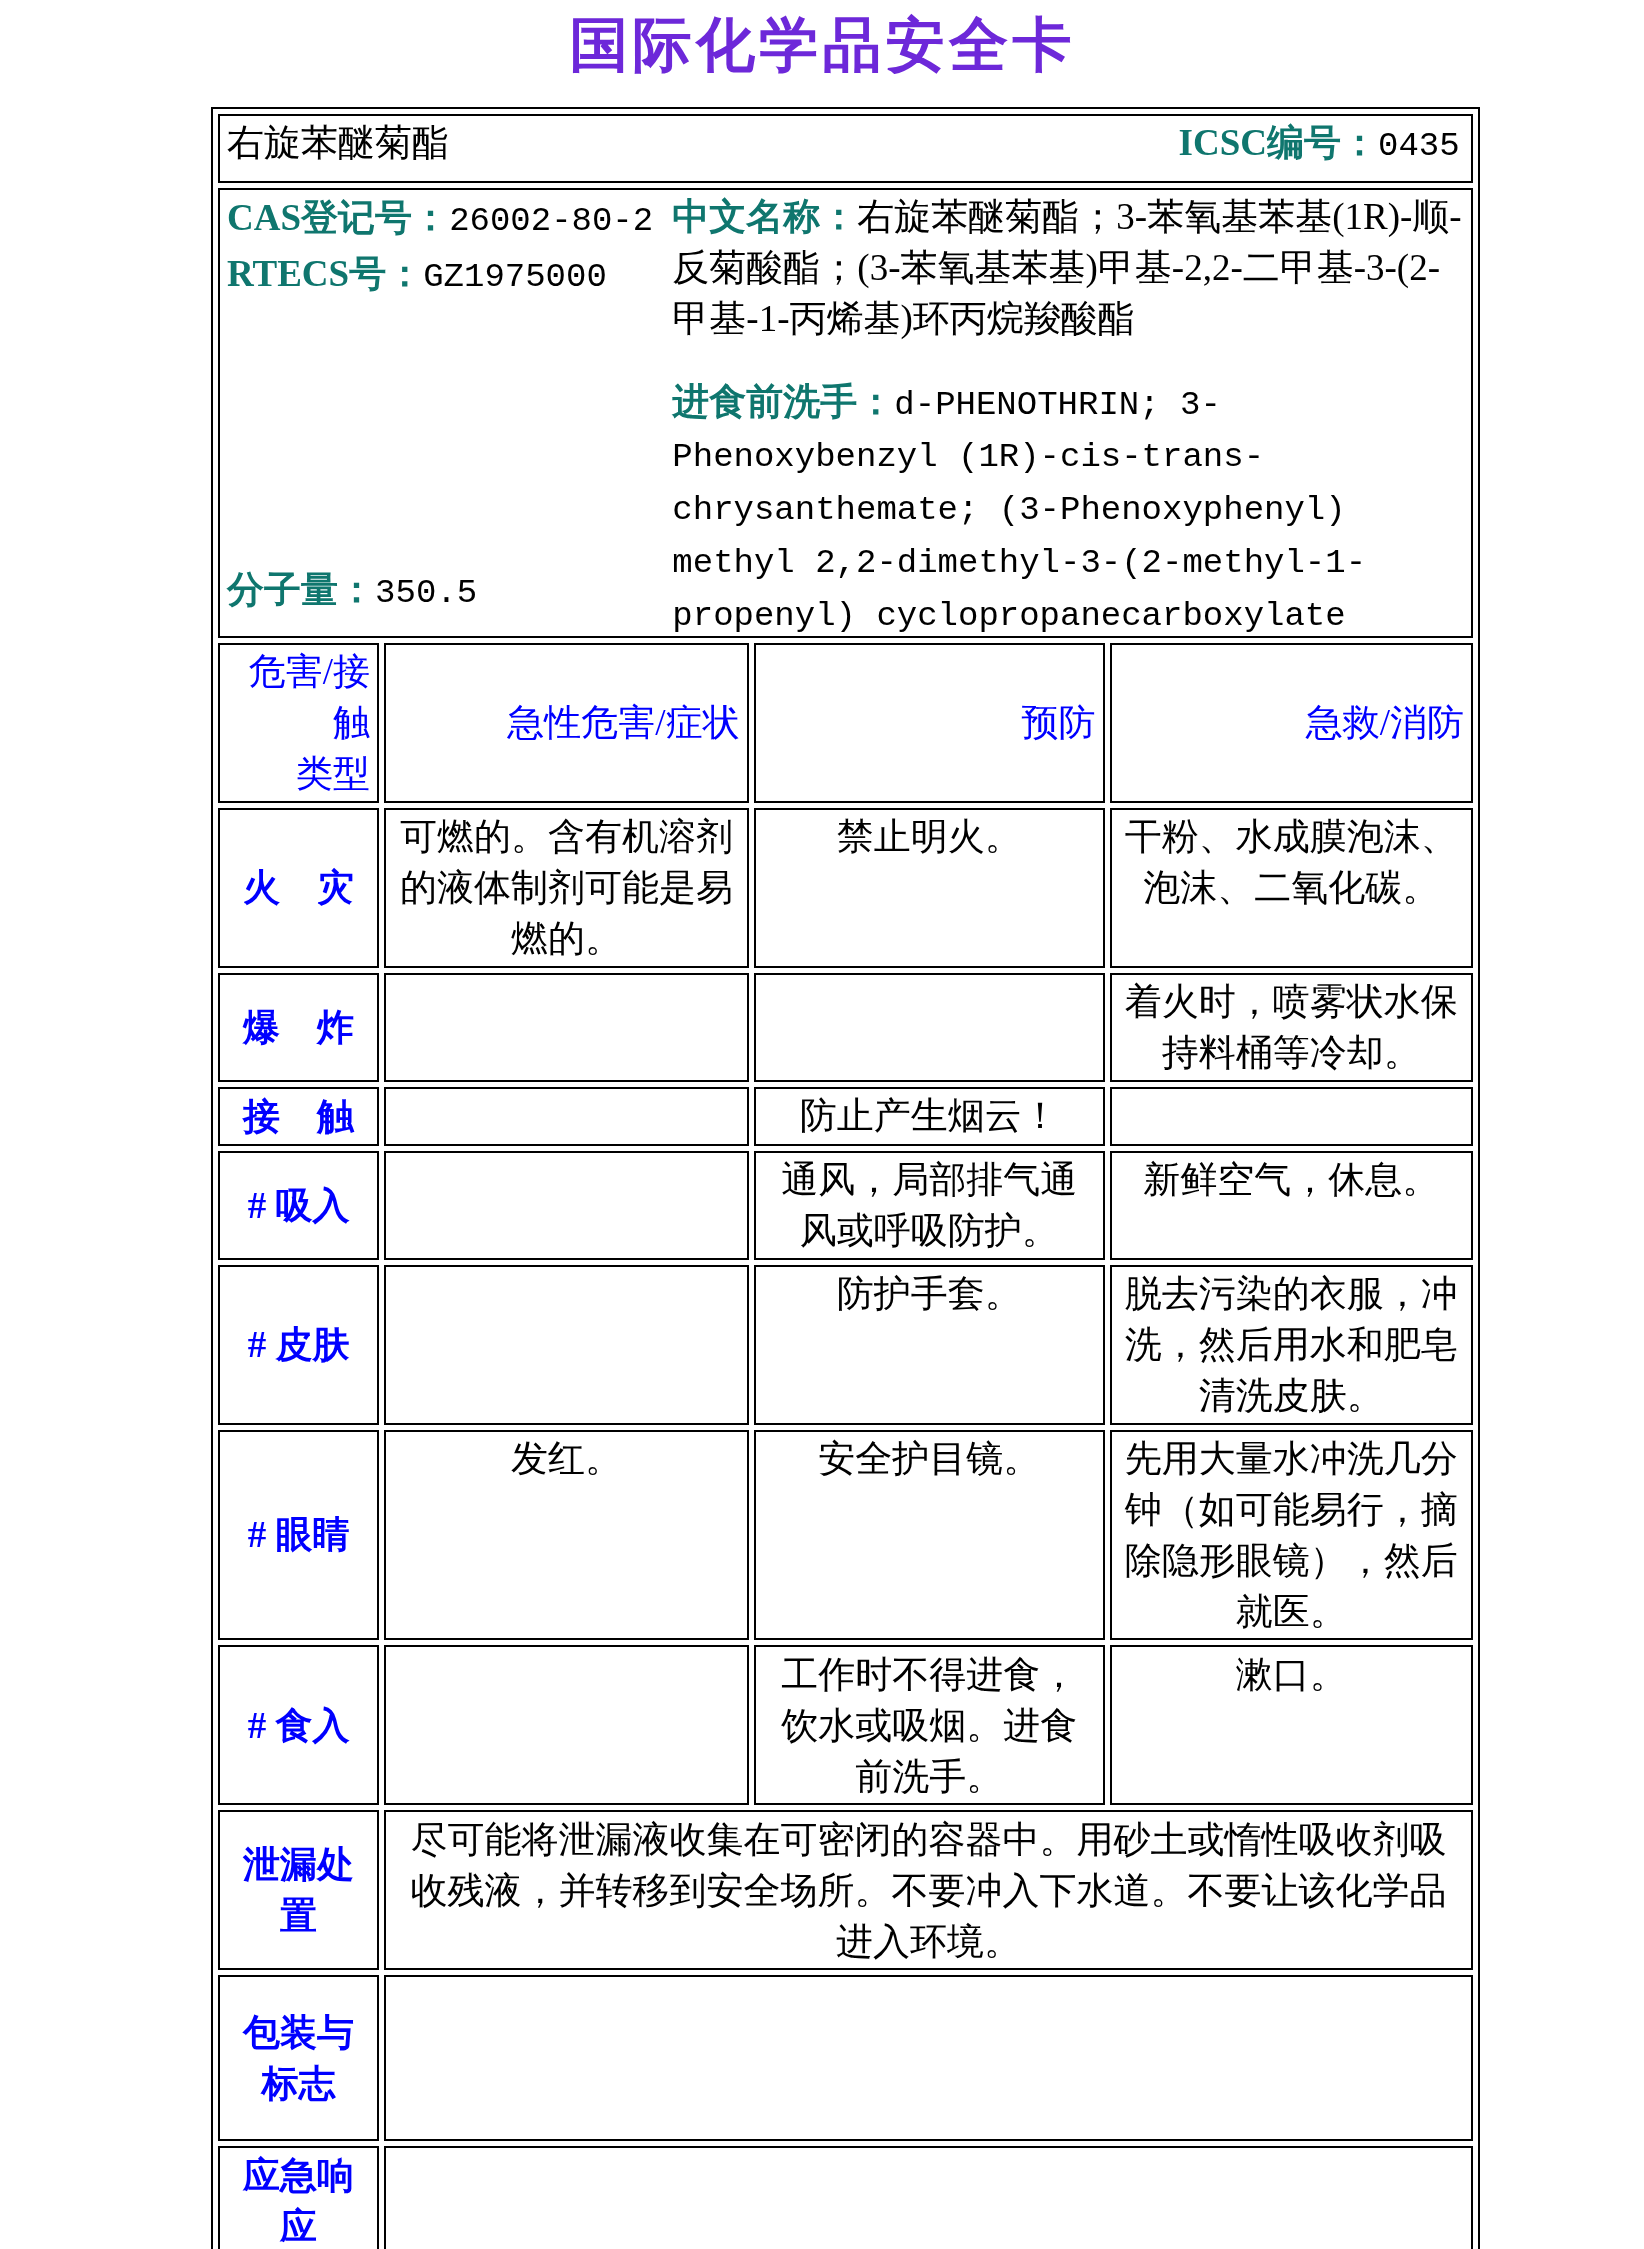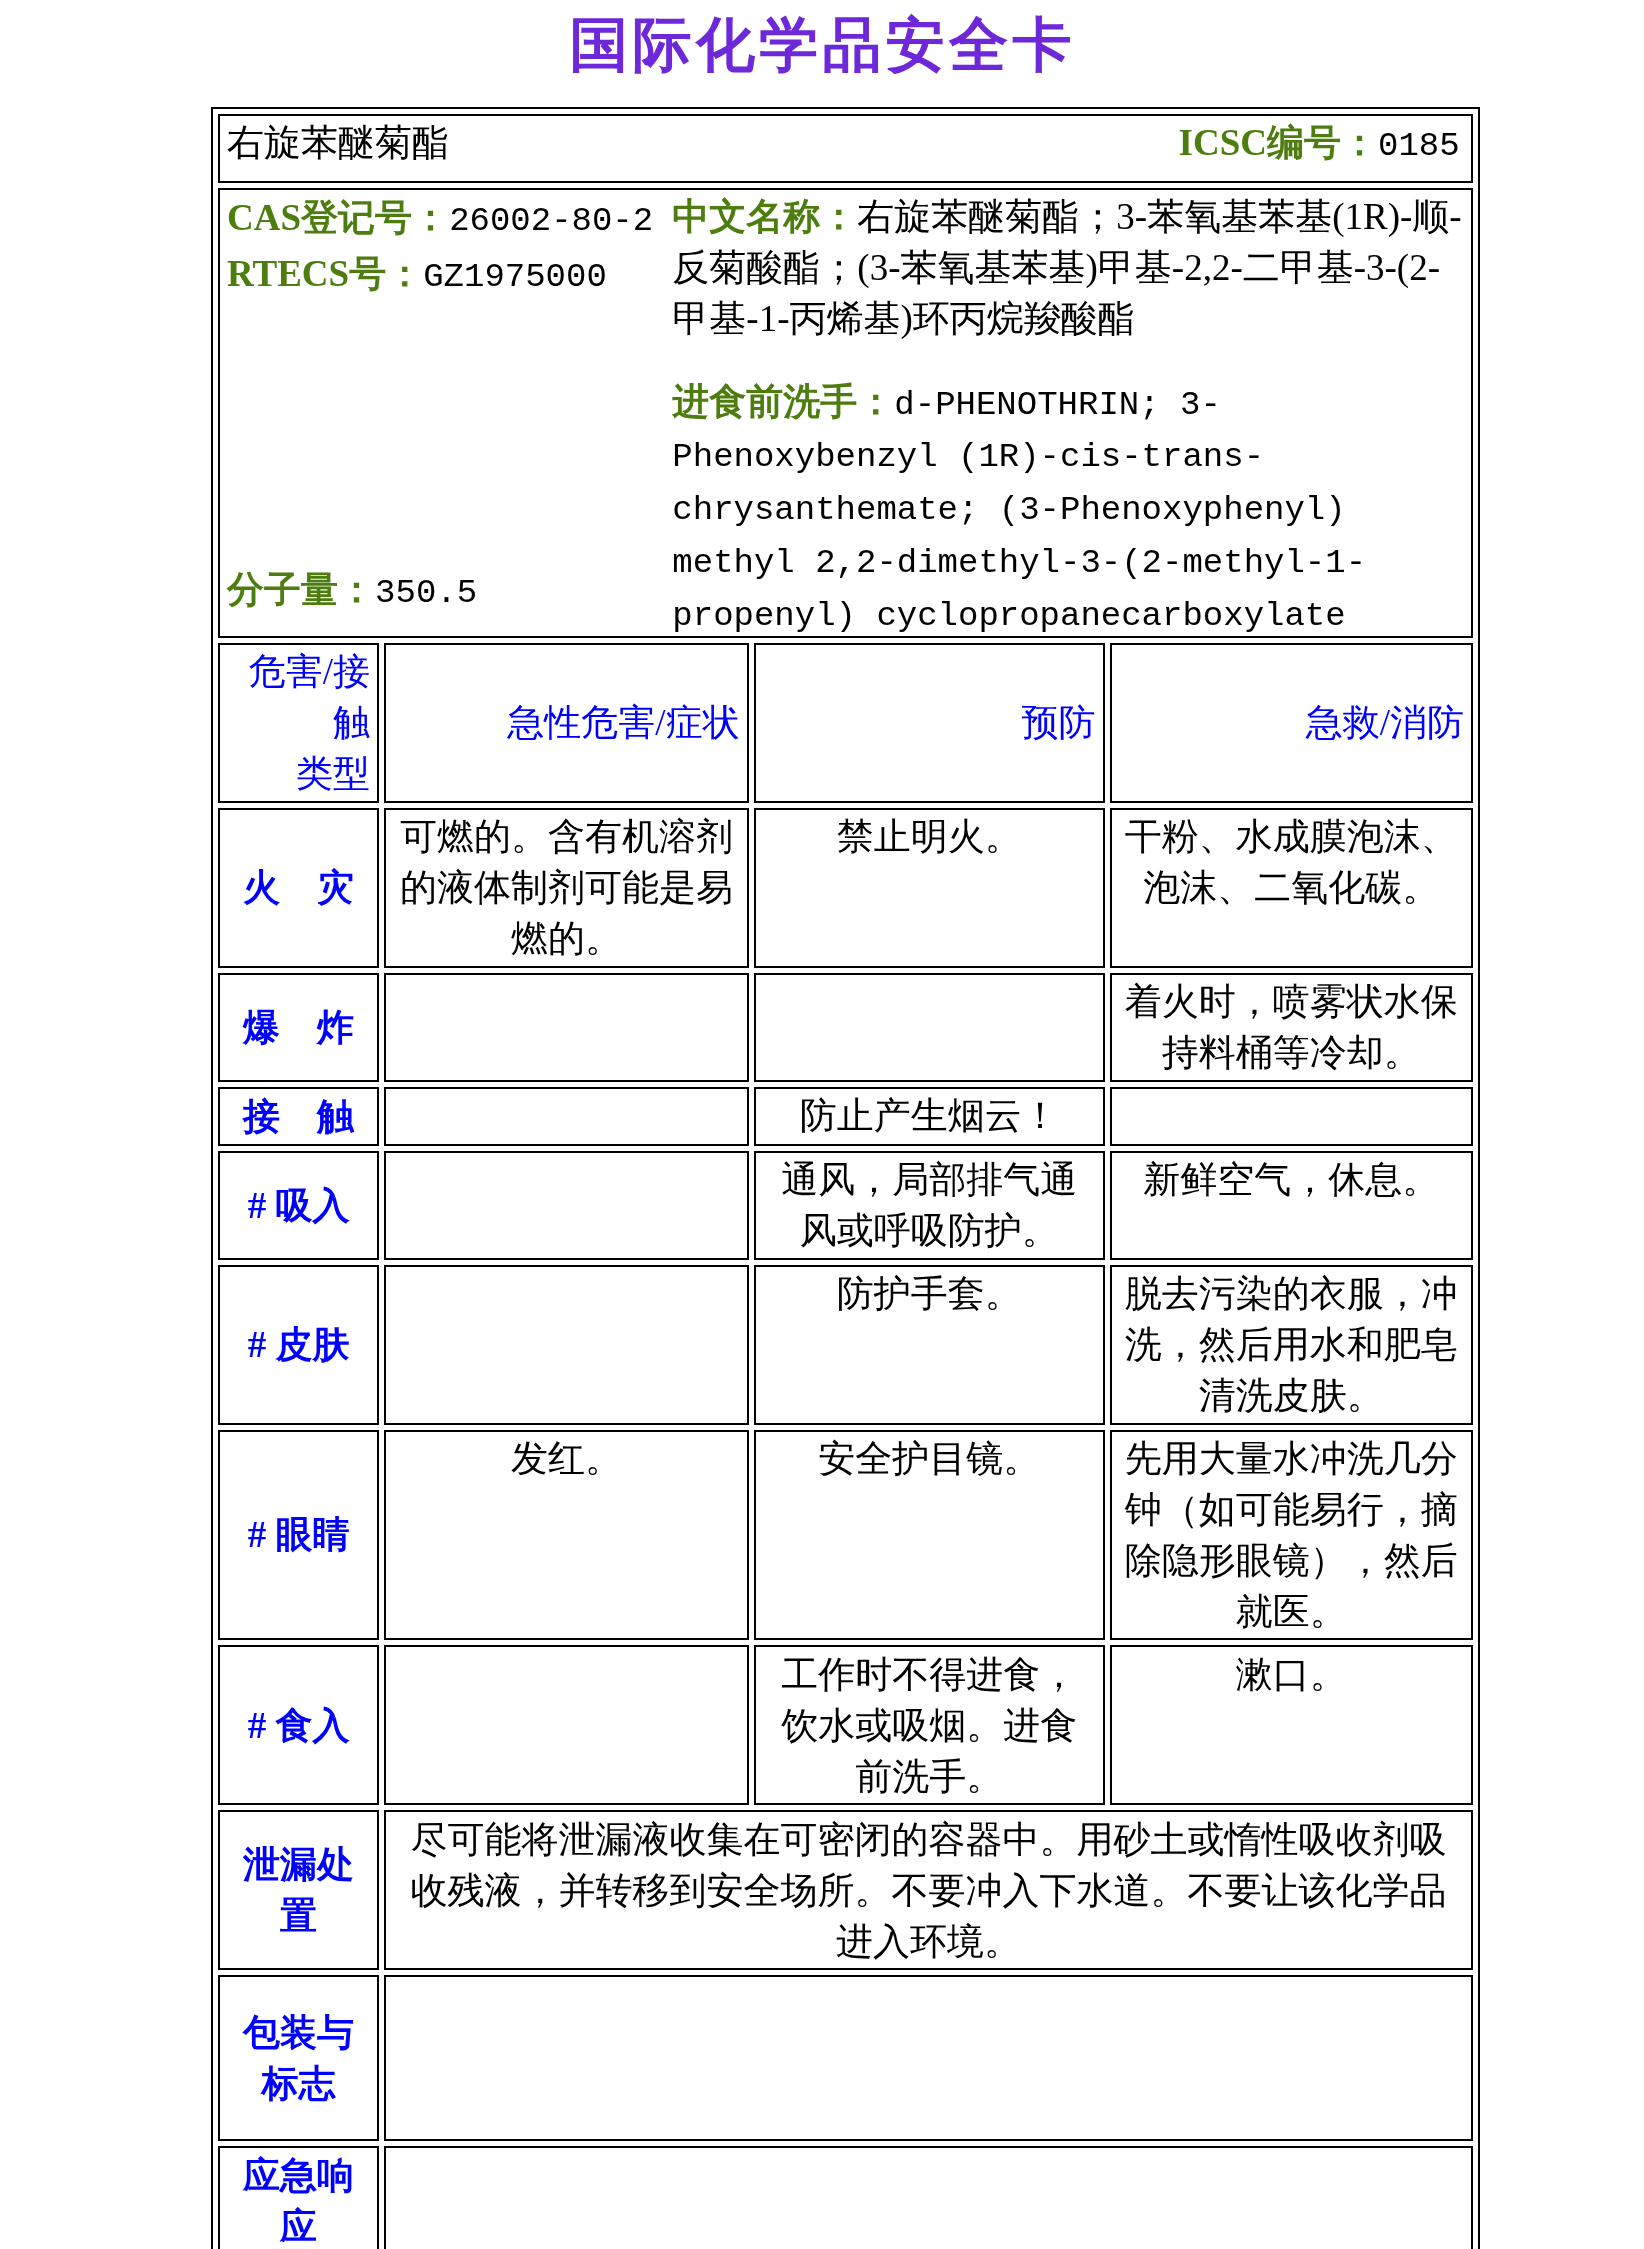--- a/index.html
+++ b/index.html
@@ -38,21 +38,21 @@
   td{
     border:2.9px solid #000;
     box-sizing:border-box;
     padding:1.4px 7.1px;
     vertical-align:top;
     font-size:37px;
     line-height:1.38;
     word-break:break-word;
     overflow:hidden;
   }
-  .lbl{color:#4d7c0f;font-weight:bold;}
+  .lbl{color:#0f766e;font-weight:bold;}
   .mono{font-family:"Liberation Mono","DejaVu Sans Mono",monospace;font-size:34px;}
   .label-cell{
     color:#0000ff;
     font-weight:bold;
     text-align:center;
     vertical-align:middle;
     font-size:37px;
     margin-left:38px;
   }
   .hd{
@@ -95,21 +95,21 @@
     <colgroup>
       <col style="width:13%">
       <col style="width:29.4%">
       <col style="width:28.3%">
       <col style="width:29.3%">
     </colgroup>
 
     <tbody>
         <tr style="height:69px">
       <td colspan="4" class="name-cell">
-        <span class="icsc"><span class="lbl">ICSC编号：</span><span class="mono">0185</span></span>
+        <span class="icsc"><span class="lbl">ICSC编号：</span><span class="mono">0435</span></span>
         <span class="name">右旋苯醚菊酯</span>
       </td>
     </tr>
 
     <tr style="height:450px">
       <td colspan="4">
         <div class="id-wrap">
           <div class="id-left">
             <div>
               <div class="line"><span class="lbl">CAS登记号：</span><span class="mono">26002-80-2</span></div>

